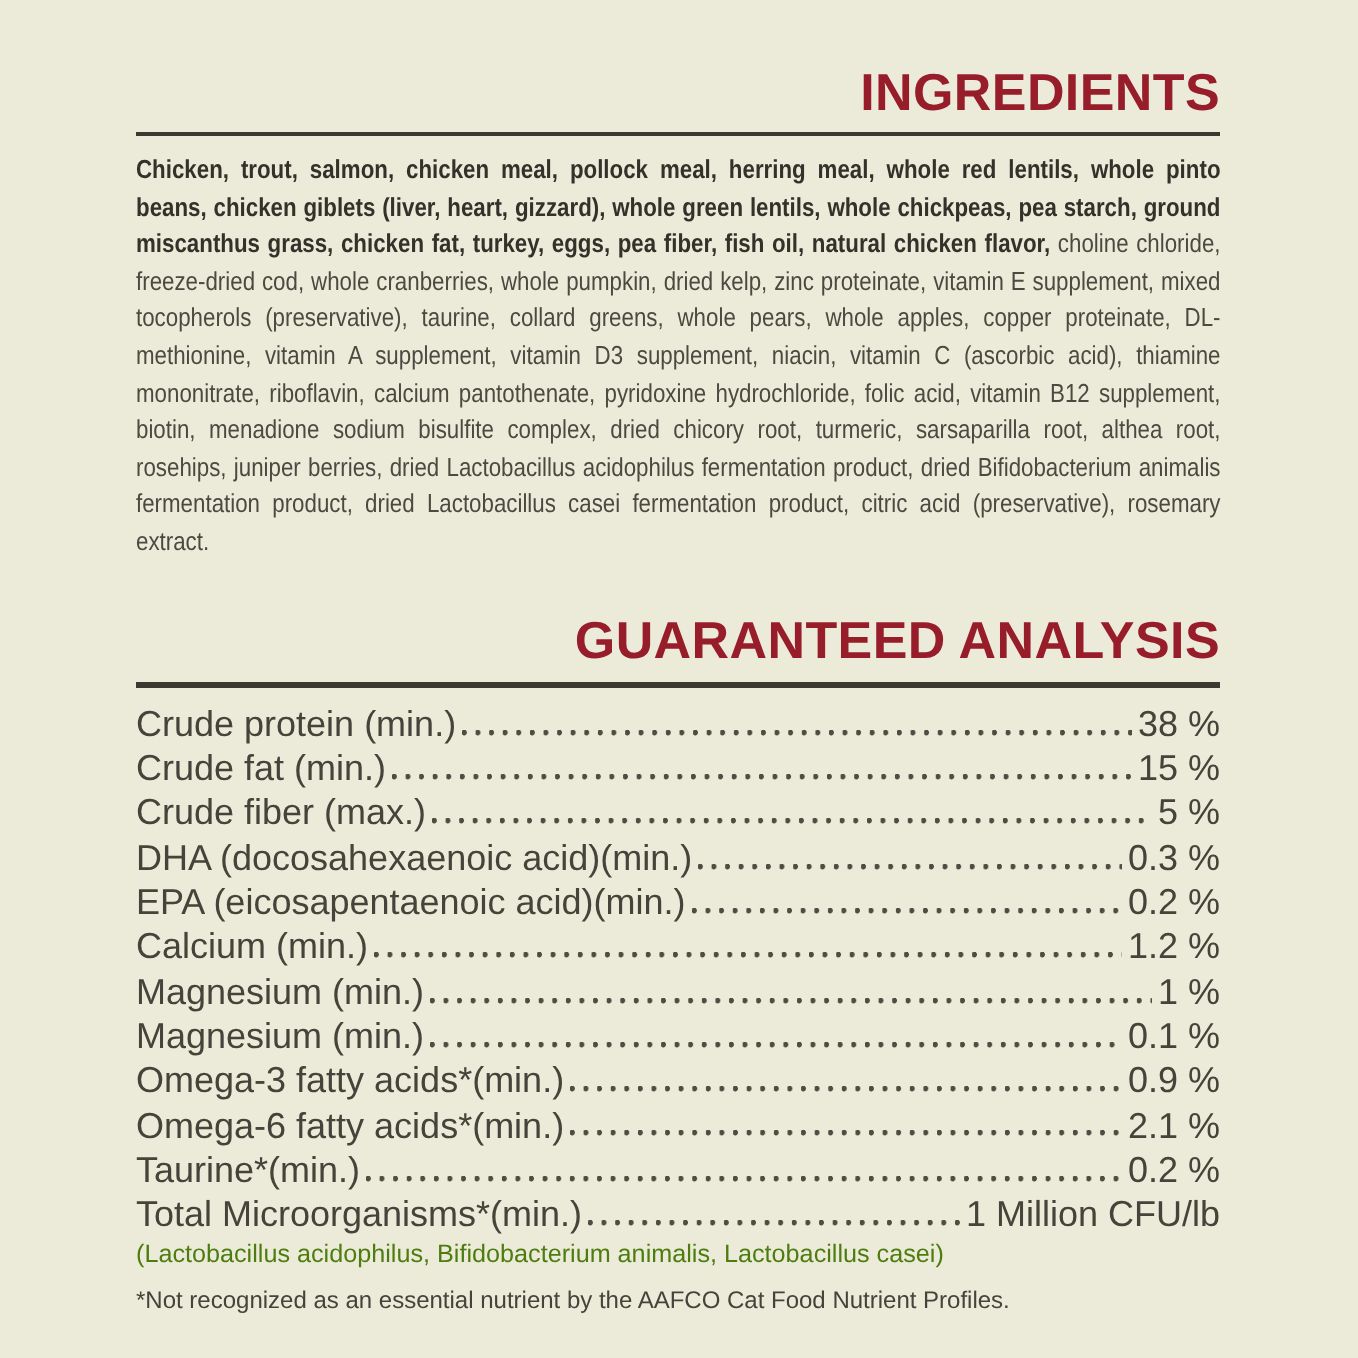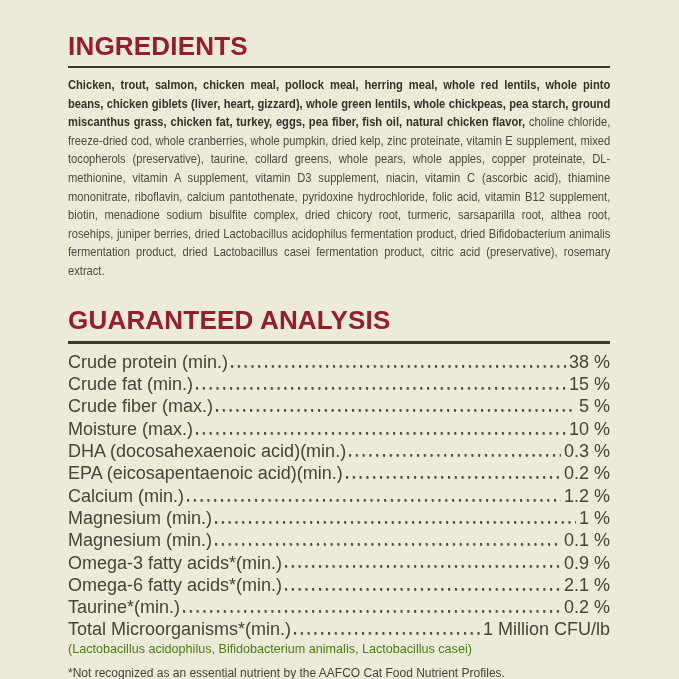--- a/index.html
+++ b/index.html
@@ -16,20 +16,21 @@
     width:542px;
     box-sizing:content-box;
   }
   .section-title{
     margin:0;
     font-size:26px;
     font-weight:700;
     letter-spacing:0.2px;
     color:#971D2B;
     line-height:27px;
+    text-align:right;
   }
   .rule{
     background:#3B3A30;
     height:2px;
     margin-top:6px;
   }
   .rule-thick{height:3px;margin-top:7px;}
   .ing{
     margin:8px 0 0 0;
     width:632px;               
@@ -104,25 +105,20 @@
           <span class="lbl">Crude fat (min.)</span>
           <span class="dots"></span>
           <span class="val">15 %</span>
         </div>
         <div class="row">
           <span class="lbl">Crude fiber (max.)</span>
           <span class="dots"></span>
           <span class="val">5 %</span>
         </div>
         <div class="row">
-          <span class="lbl">Moisture (max.)</span>
-          <span class="dots"></span>
-          <span class="val">10 %</span>
-        </div>
-        <div class="row">
           <span class="lbl">DHA (docosahexaenoic acid)(min.)</span>
           <span class="dots"></span>
           <span class="val">0.3 %</span>
         </div>
         <div class="row">
           <span class="lbl">EPA (eicosapentaenoic acid)(min.)</span>
           <span class="dots"></span>
           <span class="val">0.2 %</span>
         </div>
         <div class="row">

